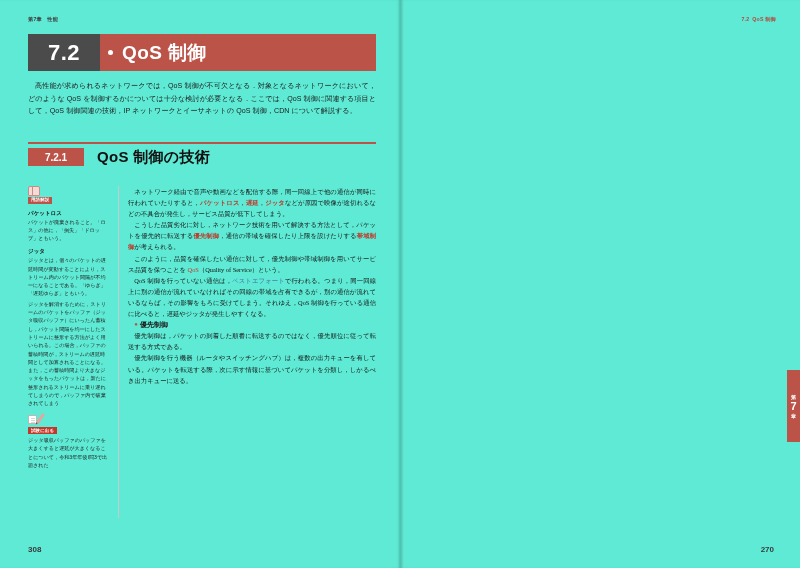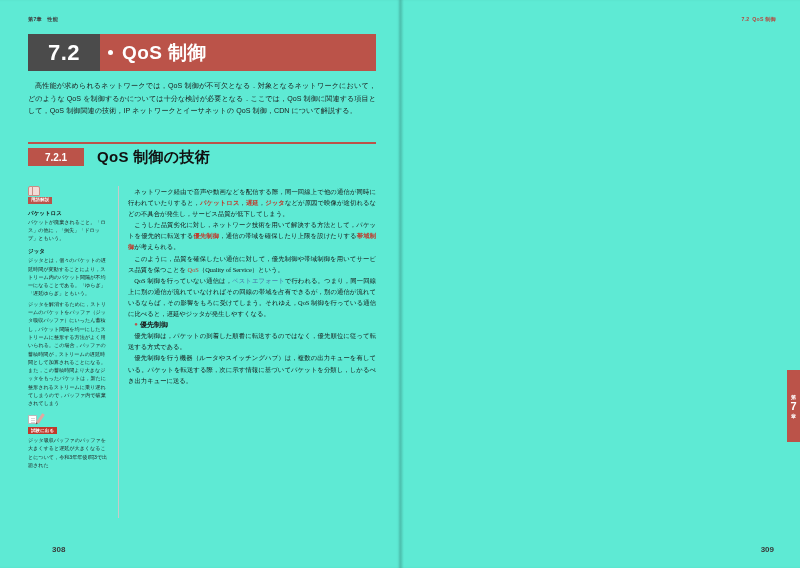--- a/index.html
+++ b/index.html
@@ -274,21 +274,20 @@
   #thumb-tab .t-no { font-size: 11px; line-height: 1; }
 
   
   .folio {
     position: absolute;
     bottom: 14px;
     font-size: 8px;
     font-weight: bold;
     color: #3a3a3a;
     font-family: "Liberation Sans", "DejaVu Sans", sans-serif;
-    margin-left: 24px;
   }
   .folio.left  { left: 28px; }
   .folio.right { right: 26px; }
 </style>
 </head>
 <body>
 
 <div id="spread">
 
   <div class="page left">
@@ -367,17 +366,17 @@
     <div class="runhead right">
       <span class="rh-sec">7.2</span><span>QoS 制御</span>
     </div>
 
     <div id="thumb-tab">
       <span class="t-ch">第</span>
       <span class="t-no">7</span>
       <span class="t-ch">章</span>
     </div>
 
-    <div class="folio right">309</div>
+    <div class="folio right">270</div>
   </div>
 
   <div id="gutter"></div>
 </div>
 
 </body></html>

